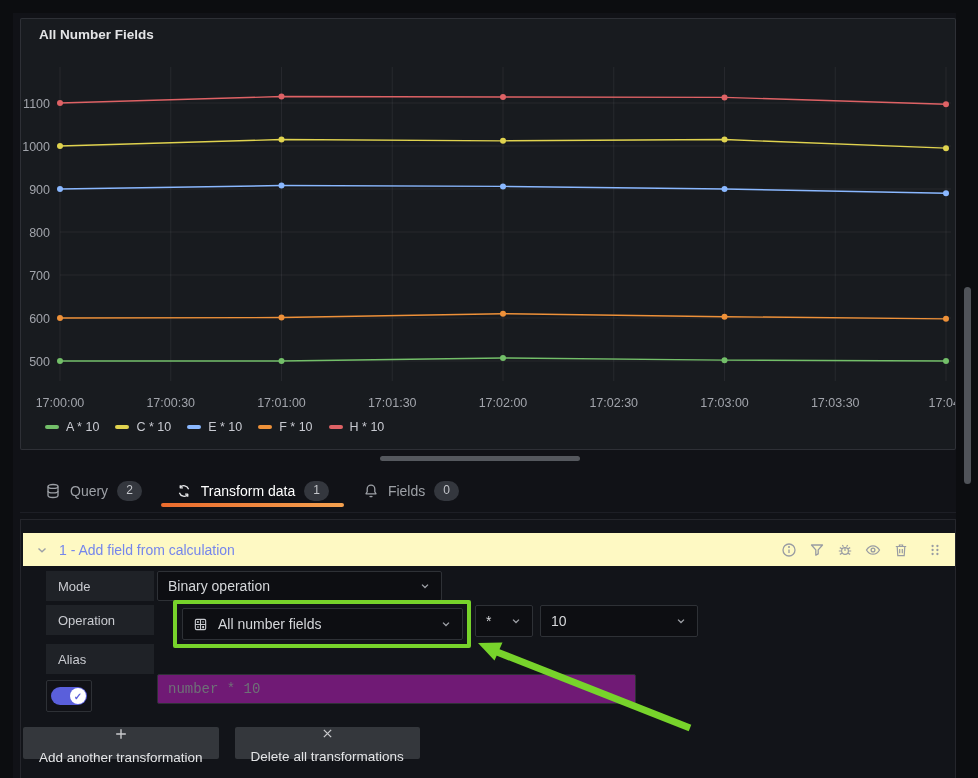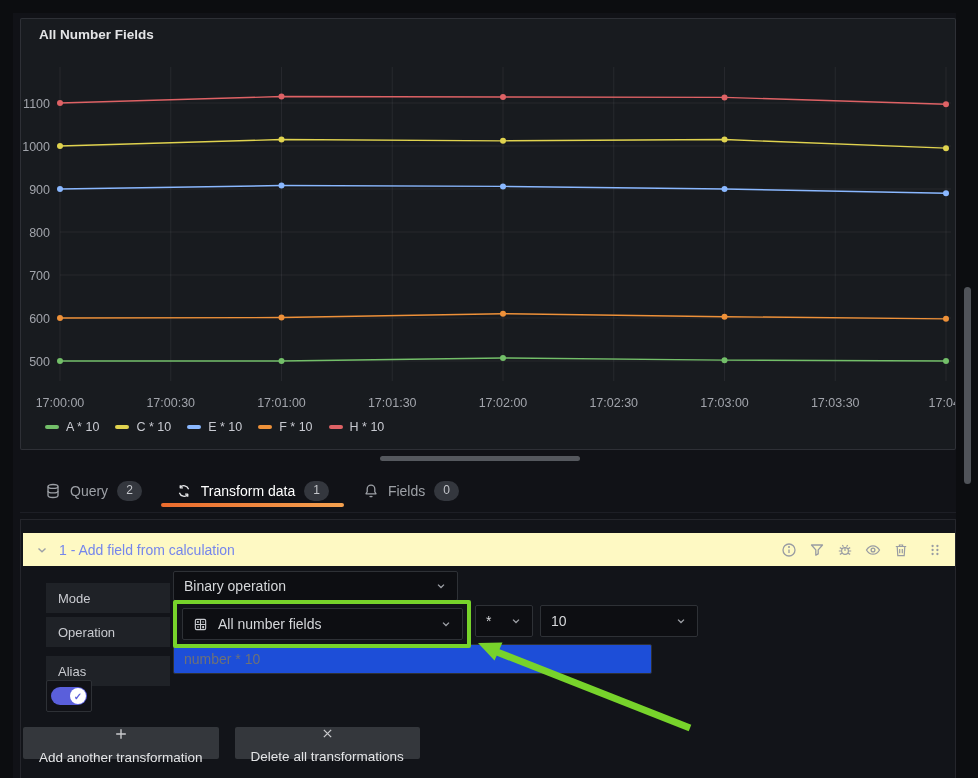--- a/index.html
+++ b/index.html
@@ -50,38 +50,38 @@
     border:1px solid rgba(204,204,220,.10); background:#121419; z-index:1; }
   .thead { position:absolute; left:2px; top:13px; width:932px; height:33px;
     background:#fef9c3; display:flex; align-items:center; padding:0 12px; }
   .thead .chev { color:#9DA0A6; display:flex; cursor:pointer; }
   .thead-title { margin-left:10px; font-size:14px; font-weight:500; color:var(--link-blue,#7586EC); cursor:pointer; }
   .thead-icons { margin-left:auto; display:flex; align-items:center; gap:12px; color:#999CA3; }
   .thead-icons .hicon { display:flex; cursor:pointer; }
   .thead-icons .hicon:last-child { margin-left:6px; }
 
   .frow { position:absolute; display:flex; }
-  .flabel { width:124px; height:30px; background:#1F2227; display:flex; align-items:center;
-    padding-left:12px; font-size:13px; font-weight:500; color:#C9CBD0;margin-top:12px; }
+  .flabel { width:108px; height:30px; background:#1F2227; display:flex; align-items:center;
+    padding-left:12px; font-size:13px; font-weight:500; color:#C9CBD0; }
   .gselect { height:30px; background:#0D0E12; border:1px solid #2E3136; border-radius:2px;
     display:flex; align-items:center; padding:0 10px; font-size:14px; color:#D5D7DA; cursor:pointer;justify-content:center; }
   .gselect .chev { margin-left:auto; color:#A0A3A9; display:flex; }
   .row-mode { left:25px; top:51px; gap:3px; }
   .sel-mode { width:285px; }
   .row-op-label { left:25px; top:85px; }
   .green-box { position:absolute; left:152px; top:80px; width:298px; height:48px;
     border:4px solid var(--annotation-green,#77D32B); border-radius:2px; z-index:3; pointer-events:none; }
   .sel-operation { position:absolute; left:161px; top:88px; width:281px; height:32px; }
   .sel-operation .opicon { display:flex; margin-right:10px; color:#C9CBD0; }
   .sel-operator { position:absolute; left:454px; top:85px; width:58px; height:32px; }
   .sel-operand { position:absolute; left:519px; top:85px; width:158px; height:32px; }
   .row-alias { left:25px; top:124px; gap:3px; }
-  .alias-input { width:479px; height:30px; background:#1d4ed8; border:1px solid #2E3136;
+  .alias-input { width:479px; height:30px; background:#701a75; border:1px solid #2E3136;
     border-radius:2px; padding:0 10px; font-size:14px; color:#D5D7DA;
-    font-family:Liberation Sans, sans-serif; outline:none; }
+    font-family:Liberation Mono, monospace; outline:none;margin-top:30px; }
   .alias-input::placeholder { color:#6E7177; }
   .row-replace { left:25px; top:160px; gap:3px; }
   .toggle-wrap { width:46px; height:32px; border:1px solid #2E3136; border-radius:2px;
     background:#111217; display:flex; align-items:center; justify-content:center; cursor:pointer; }
   .toggle { width:36px; height:18px; border-radius:10px; background:var(--toggle-on,#5A5FDB); position:relative; }
   .knob { position:absolute; right:1px; top:1px; width:16px; height:16px; border-radius:50%;
     background:#FFFFFF; display:flex; align-items:center; justify-content:center;
     font-size:10px; font-weight:700; color:var(--toggle-on,#5A5FDB); }
 
   .btnrow { position:absolute; left:2px; top:207px; display:flex; gap:16px; }

